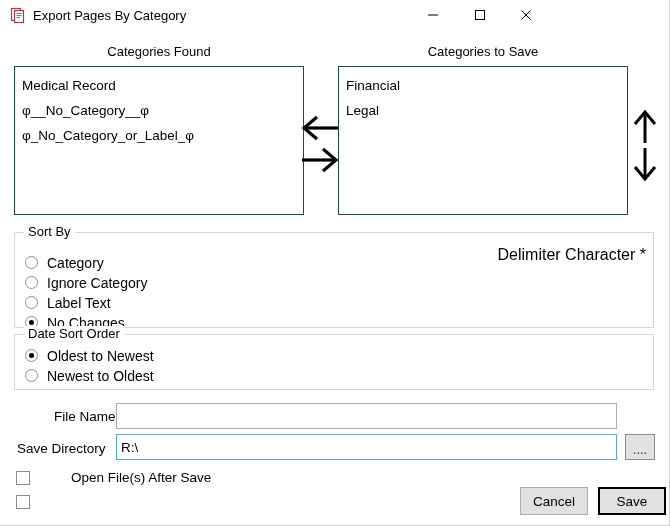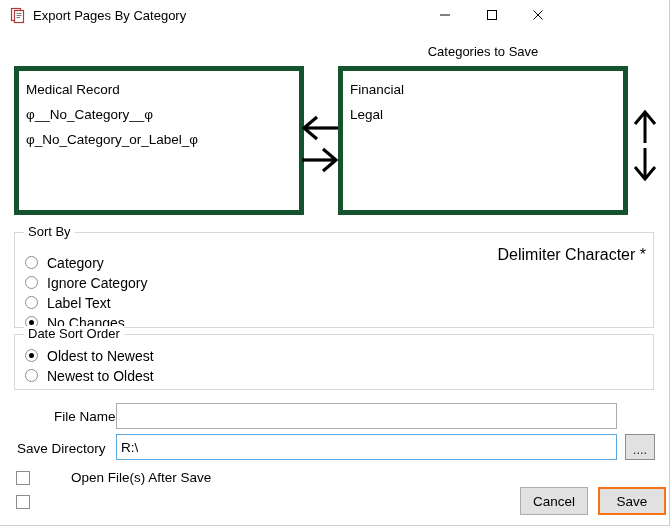--- a/index.html
+++ b/index.html
@@ -26,21 +26,20 @@
   }
 
   
   .titlebar {
     position: absolute;
     left: 0; top: 0;
     width: 596px;
     height: 31px;
     background: #ffffff;
     border-bottom: 1px solid #ffffff;
-    padding-left: 12px;
   }
   .title-icon {
     position: absolute;
     left: 10px; top: 7px;
     width: 17px; height: 17px;
   }
   .title-text {
     position: absolute;
     left: 33px; top: 7px;
     font-size: 13px;
@@ -69,21 +68,21 @@
     color: #000000;
     text-align: center;
     white-space: nowrap;
   }
   .head-left  { left: 14px;  top: 44px; width: 290px; }
   .head-right { left: 338px; top: 44px; width: 290px; }
 
   .listbox {
     position: absolute;
     box-sizing: border-box;
-    border: 5px solid #14532d;
+    border: 1px solid #14532d;
     background: #ffffff;
     overflow: hidden;
     padding: 6px 9px 0 0;
   }
   .list-left  { left: 14px;  top: 66px; width: 290px; height: 149px; }
   .list-right { left: 338px; top: 66px; width: 290px; height: 149px; }
   .list-item {
     font-size: 13.5px;
     line-height: 25px;
     padding: 0 7px;
@@ -247,21 +246,21 @@
     background: #e1e1e1;
     height: 28px;
     width: 68px;
   }
   .btn-cancel {
     left: 520px; top: 487px;
     border: 1px solid #adadad;
   }
   .btn-save {
     left: 598px; top: 487px;
-    border: 2px solid #f97316;
+    border: 2px solid #000000;
   }
 </style>
 </head>
 <body>
 
 <div class="window">
 
   <div class="titlebar">
     <span class="title-icon">
       <svg width="17" height="17" viewBox="0 0 17 17">
@@ -291,20 +290,21 @@
     <div class="winbtn btn-close">
       <span>
         <svg width="12" height="12" viewBox="0 0 12 12">
           <line x1="1.5" y1="1.5" x2="10.5" y2="10.5" stroke="#000000" stroke-width="1"></line>
           <line x1="10.5" y1="1.5" x2="1.5" y2="10.5" stroke="#000000" stroke-width="1"></line>
         </svg>
       </span>
     </div>
   </div>
 
+  <div class="list-head head-left">Categories Found</div>
   <div class="list-head head-right">Categories to Save</div>
 
   <div class="listbox list-left">
     <div class="list-item">Medical Record</div>
     <div class="list-item">φ__No_Category__φ</div>
     <div class="list-item">φ_No_Category_or_Label_φ</div>
   </div>
 
   <div class="listbox list-right">
     <div class="list-item">Financial</div>

